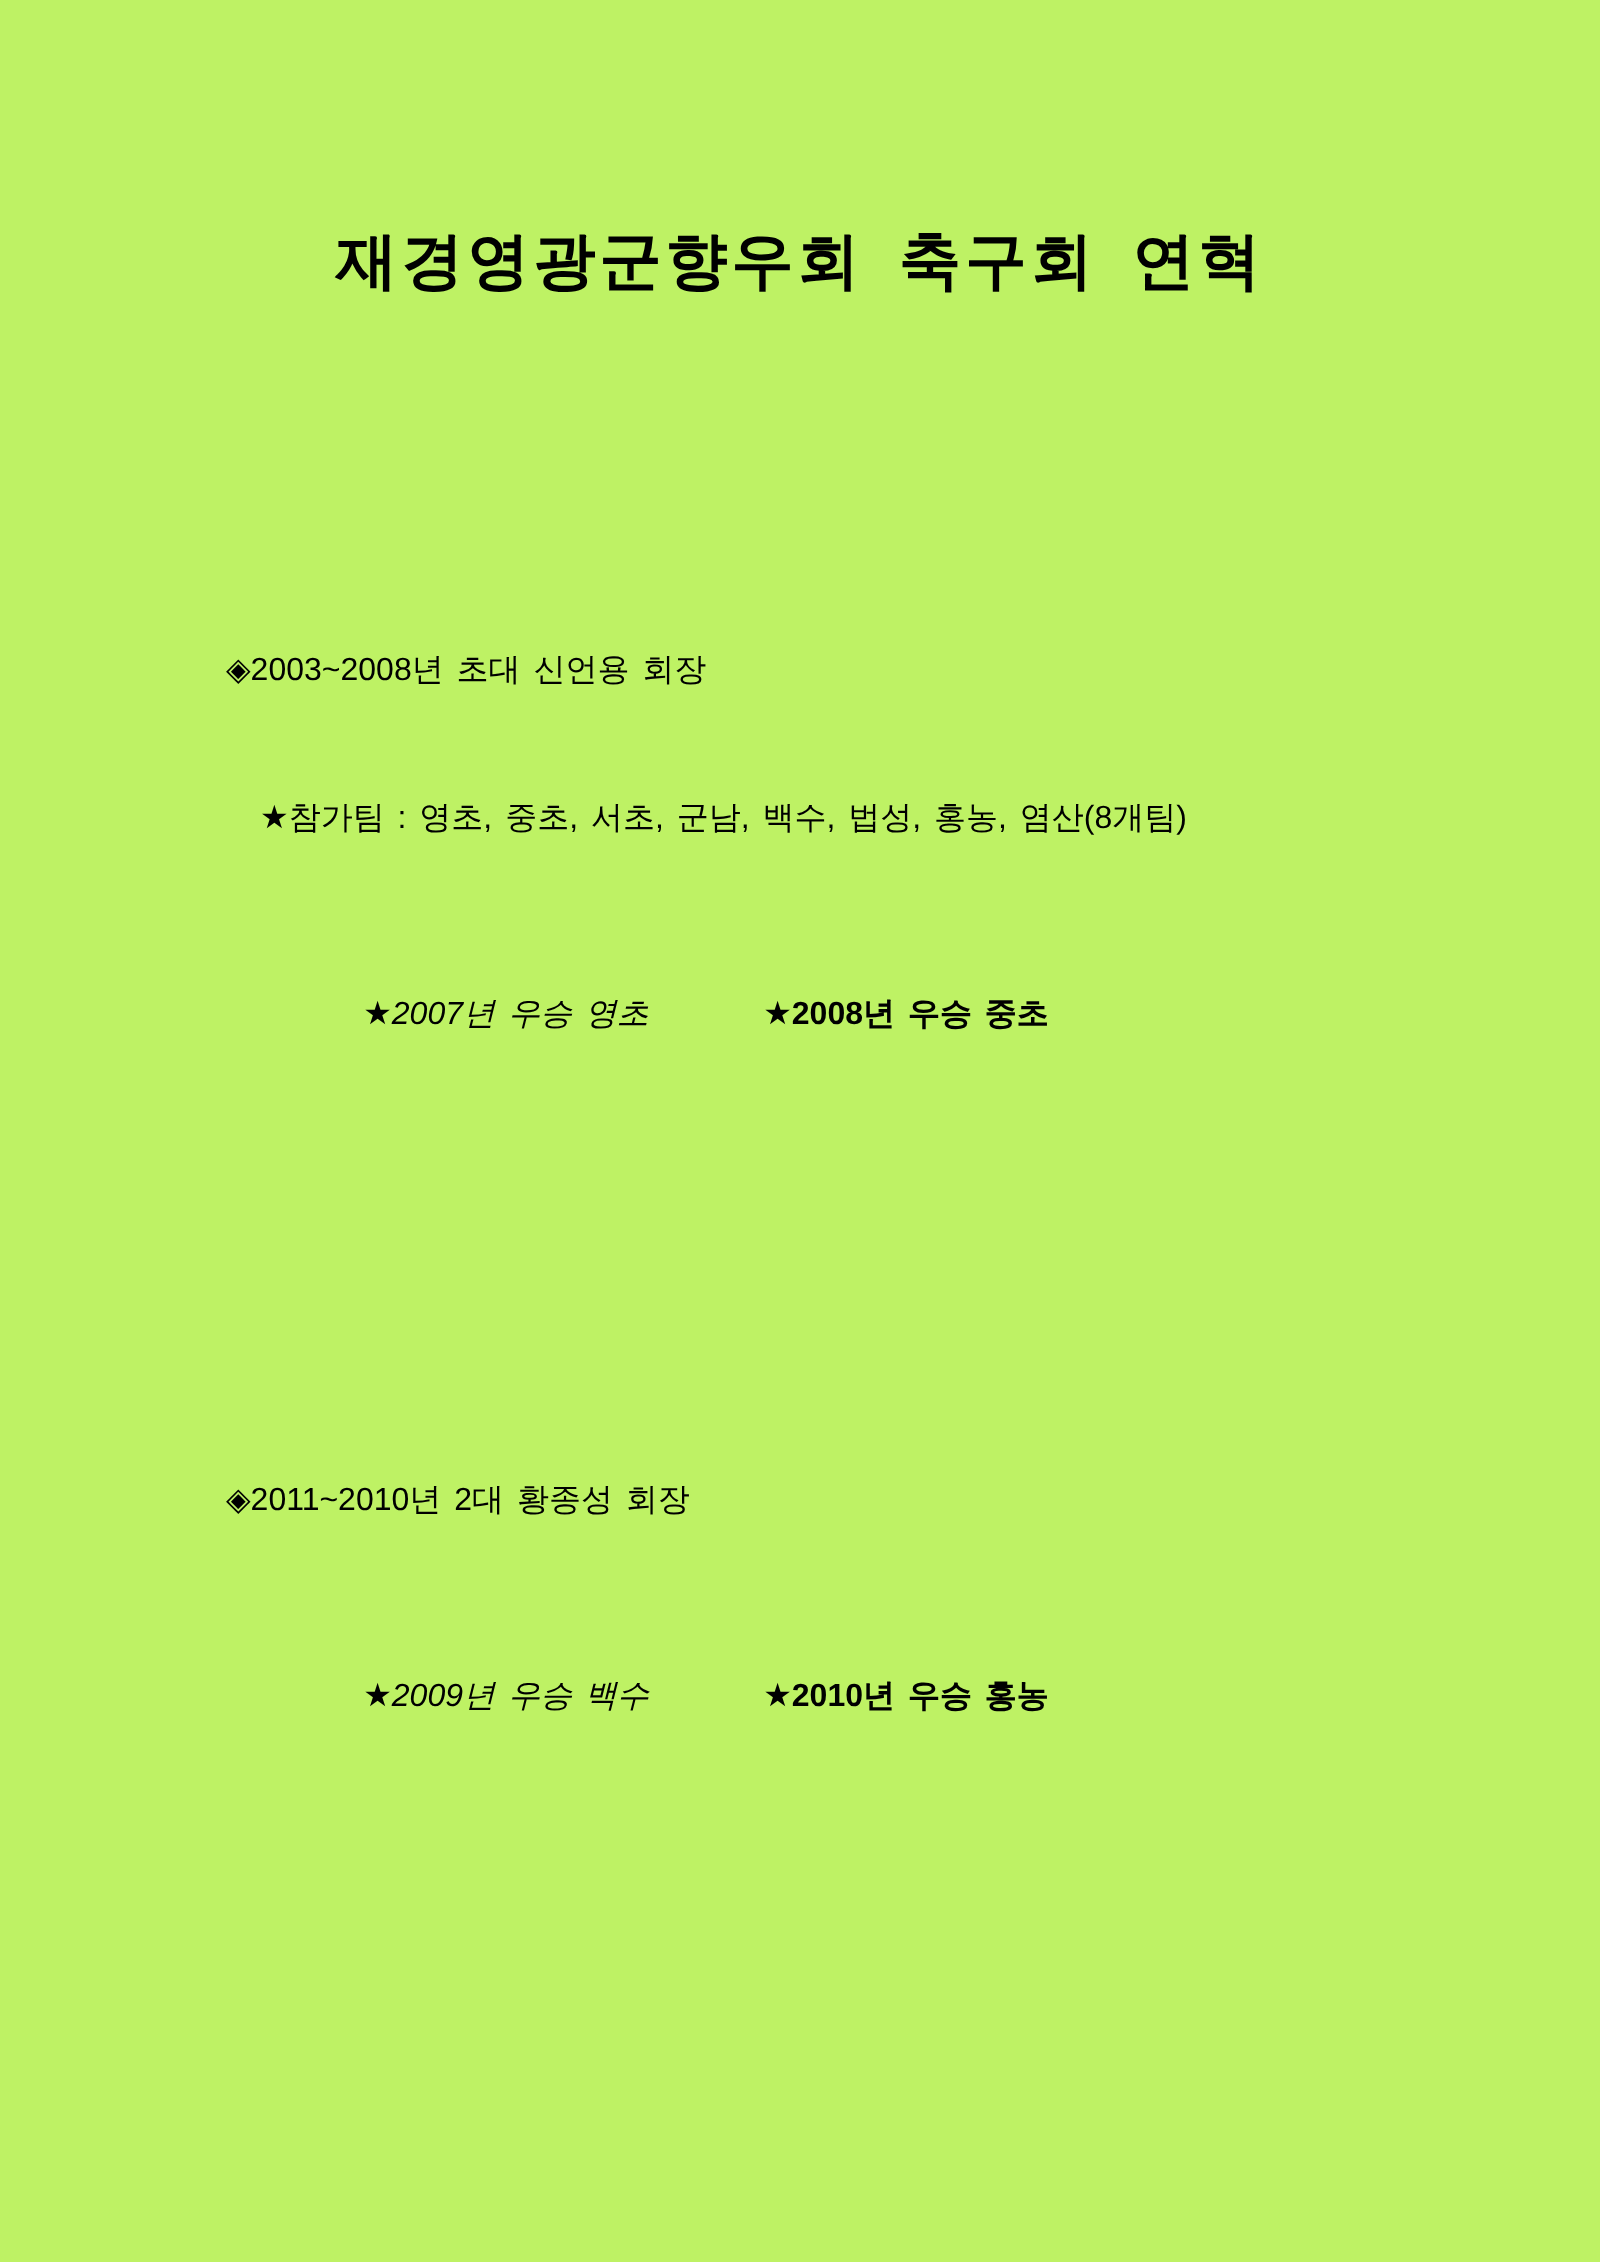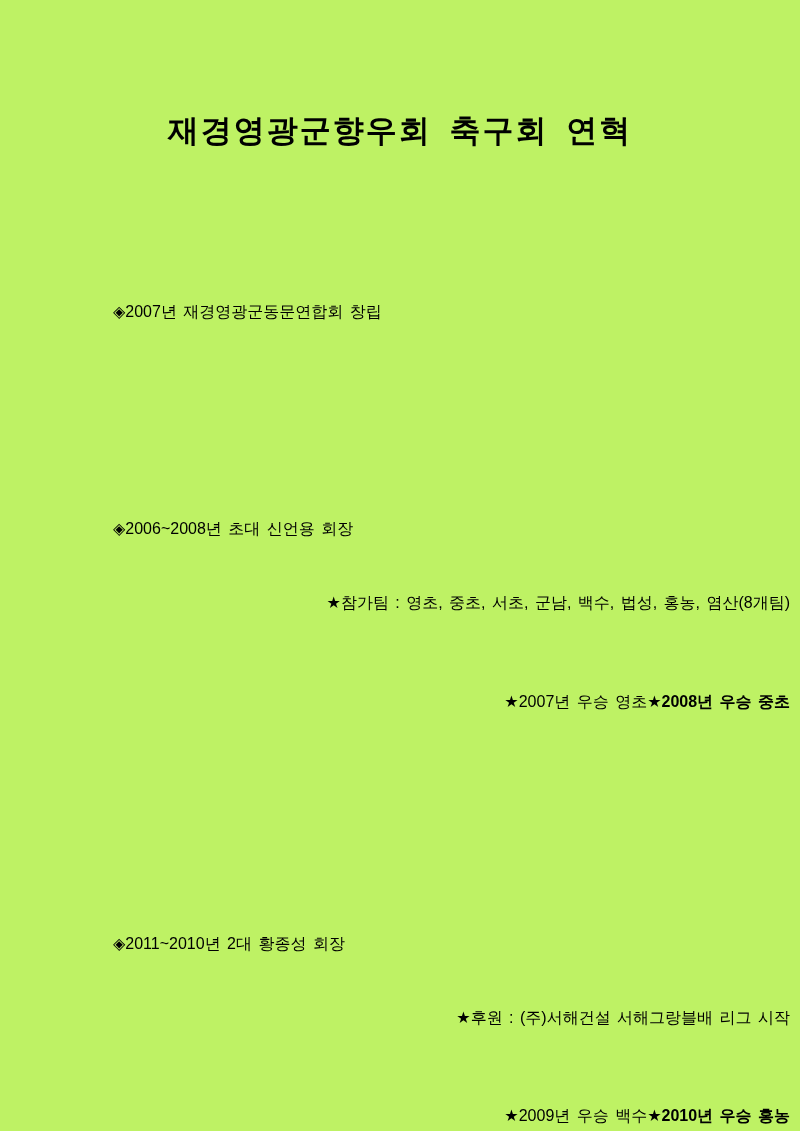--- a/index.html
+++ b/index.html
@@ -27,48 +27,44 @@
   .content {
     margin: 26px 10px 0 113px;
     font-size: 16px;
     line-height: 24.6px;
     word-spacing: 2px;
     white-space: pre;
   }
   .section { margin: 0; padding: 0; }
   .section + .section { margin-top: 21px; }
   .line { margin: 0; padding: 0; }
-  .sub  { padding-left: 17px; text-align: right; }   
-  .cols .c1 { display: inline-block; width: 200px; }
+  .sub  { padding-left: 17px; }   
+  .cols .c1 { display: inline-block; width: 200px; font-style: italic; }
   .c2 { display: inline; font-weight: bold; }
 </style>
 </head>
 <body>
 
 <div class="page">
 
   <h1 class="doc-title">재경영광군향우회 축구회 연혁</h1>
 
   <div class="content">
 
-    <div class="section">
-      <div class="line heading">◈2007년 재경영광군동문연합회 창립</div>
-    </div>
 
     <div class="section">
-      <div class="line heading">◈2006~2008년 초대 신언용 회장</div>
+      <div class="line heading">◈2003~2008년 초대 신언용 회장</div>
       <div class="line sub">★참가팀 : 영초, 중초, 서초, 군남, 백수, 법성, 홍농, 염산(8개팀)</div>
       <div class="line sub cols">
         <span class="c1">★2007년 우승 영초</span><span class="c2">★2008년 우승 중초</span>
       </div>
     </div>
 
     <div class="section">
       <div class="line heading">◈2011~2010년 2대 황종성 회장</div>
-      <div class="line sub">★후원 : (주)서해건설 서해그랑블배 리그 시작</div>
       <div class="line sub cols">
         <span class="c1">★2009년 우승 백수</span><span class="c2">★2010년 우승 홍농</span>
       </div>
     </div>
 
     
 
     
 
     

